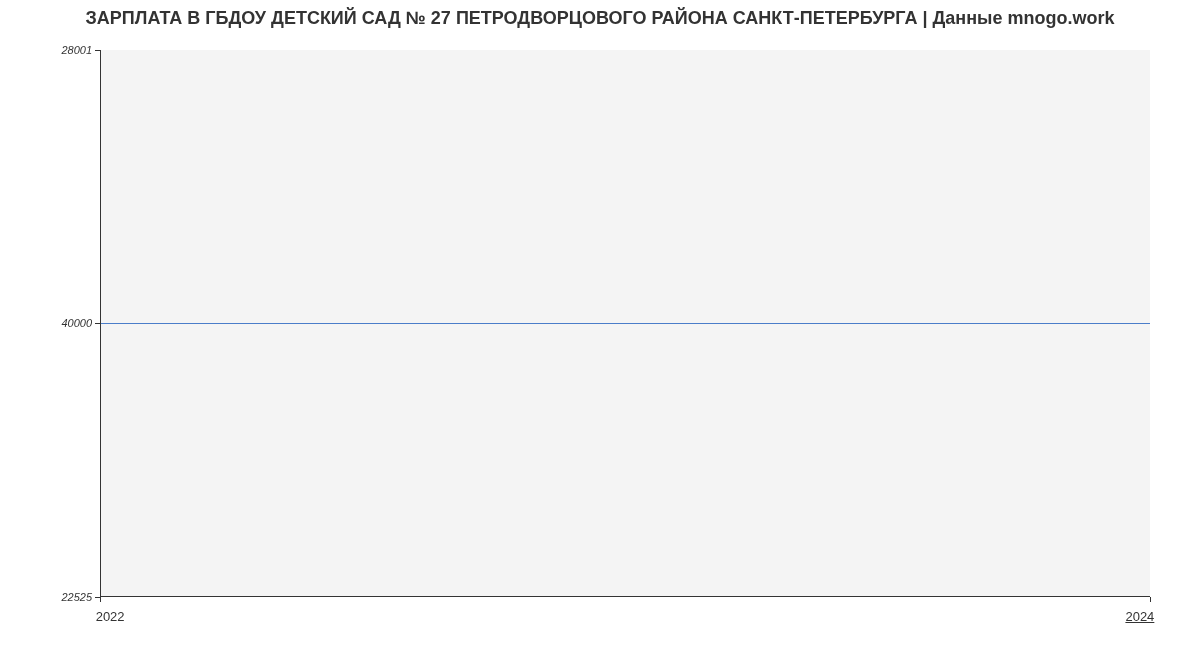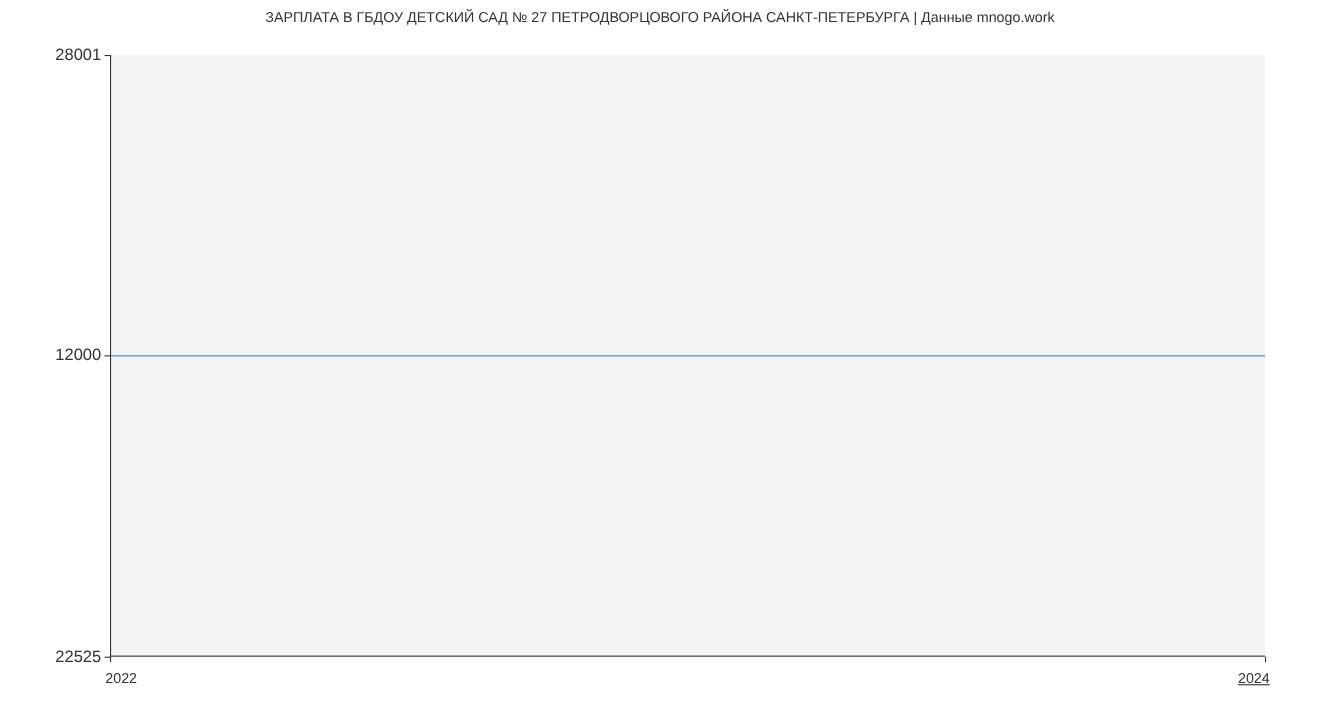--- a/index.html
+++ b/index.html
@@ -9,22 +9,22 @@
       background: #ffffff;
       font-family: Arial, sans-serif;
       position: relative;
     }
     .chart-title {
       position: absolute;
       top: 8px;
       left: 0;
       right: 0;
       text-align: center;
-      font-size: 13px;
-      font-weight: normal;
+      font-size: 18px;
+      font-weight: bold;
       color: #333;
     }
     .plot-area {
       position: absolute;
       left: 100px;
       top: 50px;
       width: 1050px;
       height: 547px;
       background: #f4f4f4;
       border-left: 1px solid #333;
@@ -36,23 +36,24 @@
       width: 5px;
       height: 1px;
       background: #333;
     }
     .y-tick-0 { top: 597px; }
     .y-tick-1 { top: 323px; }
     .y-tick-2 { top: 50px; }
     .y-label {
       position: absolute;
       right: calc(100% - 92px);
-      font-size: 15px;
+      font-size: 11px;
       color: #333;
       transform: translateY(-50%);
+      font-style: italic;
     }
     .y-label-0 { top: 597px; }
     .y-label-1 { top: 323px; }
     .y-label-2 { top: 50px; }
     .x-tick {
       position: absolute;
       top: 597px;
       width: 1px;
       height: 5px;
       background: #333;
@@ -94,20 +95,20 @@
   <div class="line-series">
     <div class="series-line"></div>
   </div>
 </div>
 
 <div class="y-tick y-tick-0"></div>
 <div class="y-tick y-tick-1"></div>
 <div class="y-tick y-tick-2"></div>
 
 <div class="y-label y-label-0">22525</div>
-<div class="y-label y-label-1">12000</div>
+<div class="y-label y-label-1">40000</div>
 <div class="y-label y-label-2">28001</div>
 
 <div class="x-tick x-tick-0"></div>
 <div class="x-tick x-tick-1"></div>
 
 <div class="x-label x-label-0">2022</div>
 <div class="x-label x-label-1">2024</div>
 
 </body></html>

